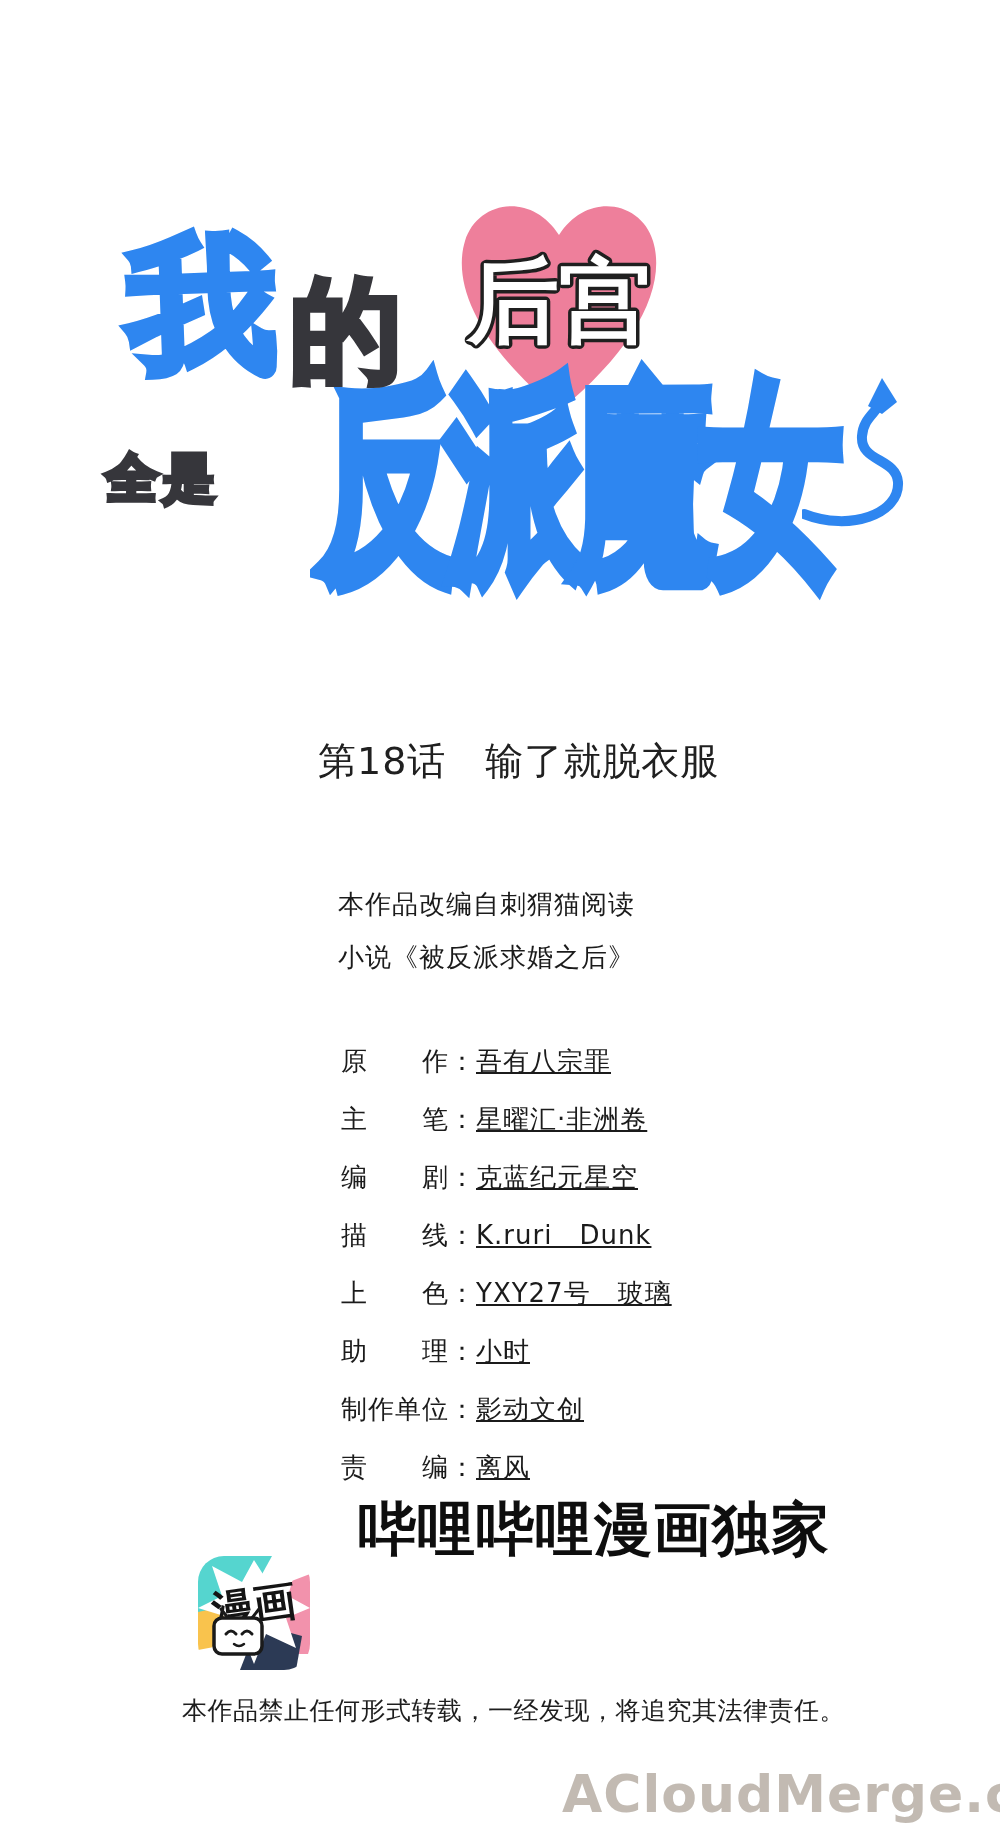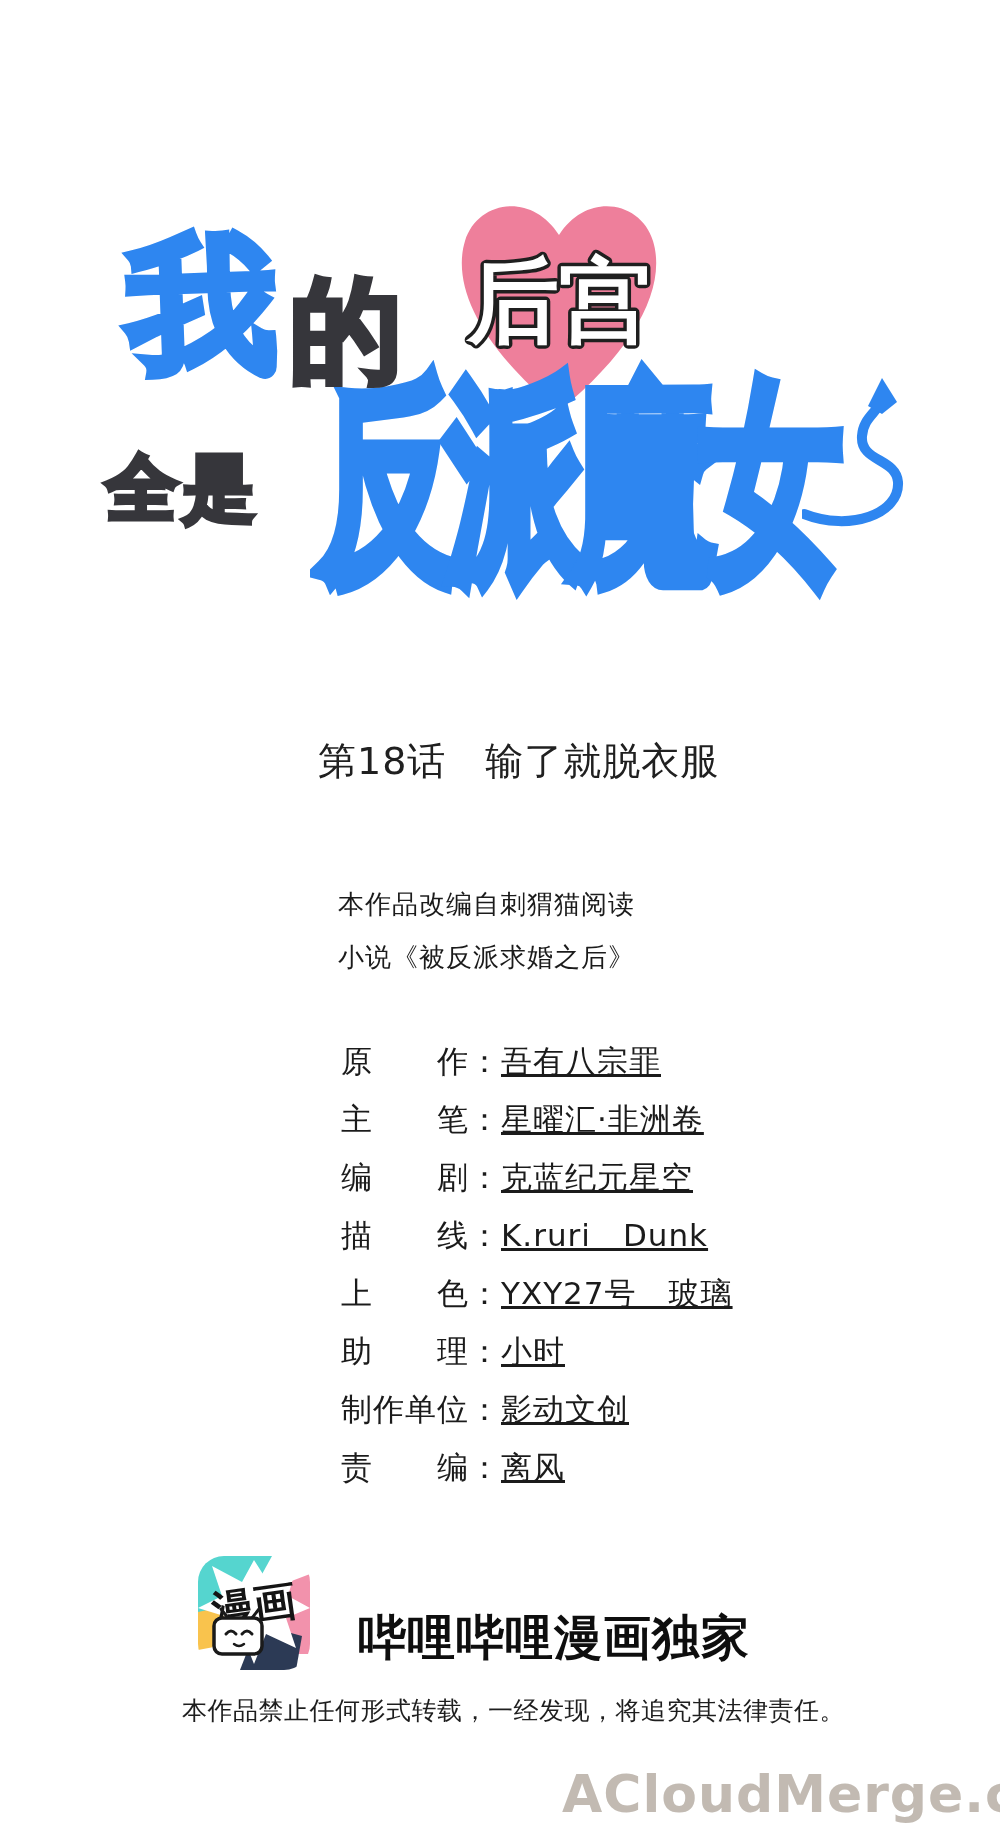--- a/index.html
+++ b/index.html
@@ -8,40 +8,40 @@
   .abs{position:absolute;line-height:1;white-space:nowrap;}
 
   
   .logo-char{font-weight:900;}
   .wo{left:128px;top:232px;font-size:148px;color:var(--blue);
       -webkit-text-stroke:8px var(--blue);transform:rotate(-2deg);z-index:3;}
   .de{left:290px;top:274px;font-size:112px;color:var(--dark);
       -webkit-text-stroke:6px var(--dark);z-index:3;}
   .heart-wrap{left:445px;top:175px;width:228px;height:250px;z-index:1;}
   .heart-text{font-family:"DejaVu Sans","Liberation Sans",sans-serif;font-weight:bold;}
-  .quanshi{left:106px;top:452px;font-size:72px;color:var(--dark);
+  .quanshi{left:106px;top:452px;font-size:52px;color:var(--dark);
       -webkit-text-stroke:5px var(--dark);letter-spacing:5px;z-index:3;}
   .fanpai{left:318px;top:374px;font-size:140px;color:var(--blue);
       -webkit-text-stroke:9px var(--blue);letter-spacing:-12px;
       transform:scaleY(1.55);transform-origin:top left;z-index:2;}
   .tail-wrap{left:802px;top:372px;width:105px;height:162px;z-index:2;}
 
   
   .chapter-title{left:318px;top:742px;font-size:38px;color:#202020;font-weight:500;letter-spacing:1px;}
   .adapt{left:338px;top:878px;font-size:26px;color:#1b1b1b;line-height:53px;letter-spacing:1px;}
 
   
-  .credits{left:341px;top:1046px;font-size:31px;color:#1b1b1b;letter-spacing:1px;}
+  .credits{left:341px;top:1046px;font-size:26px;color:#1b1b1b;letter-spacing:1px;}
   .credit-row{display:flex;margin-bottom:27px;line-height:31px;}
   .credit-label{white-space:pre;}
   .credit-value{white-space:pre;text-decoration:underline;}
 
   
   .app-icon{left:198px;top:1556px;width:112px;height:114px;}
-  .platform{left:358px;top:1613px;font-size:48px;font-weight:800;color:#0e0e0e;
+  .platform{left:358px;top:1500px;font-size:58px;font-weight:800;color:#0e0e0e;
       font-family:"DejaVu Serif","Liberation Serif",serif;letter-spacing:1px;z-index:3;}
   .disclaimer{left:182px;top:1698px;font-size:25px;color:#1e1e1e;z-index:4;letter-spacing:0.5px;}
 
   
   .wm-cn{left:566px;top:1652px;font-size:102px;font-weight:900;color:#fefefe;
       -webkit-text-stroke:4px var(--wm-outline);letter-spacing:2px;z-index:1;}
   .wm-url{left:562px;top:1768px;font-size:52px;font-weight:800;color:var(--wm-gray);
       opacity:0.8;letter-spacing:1px;z-index:1;}
 </style>
 </head>

